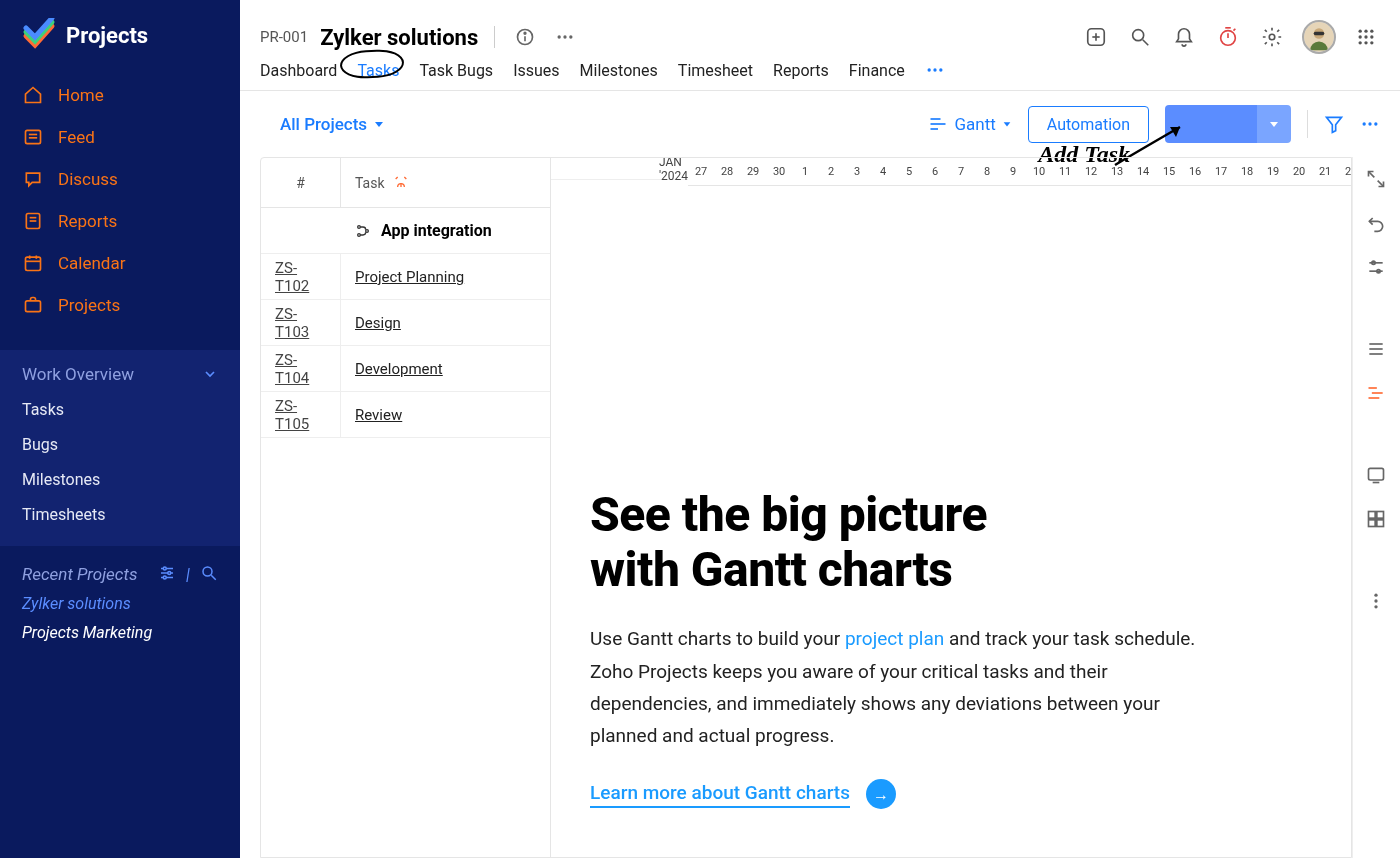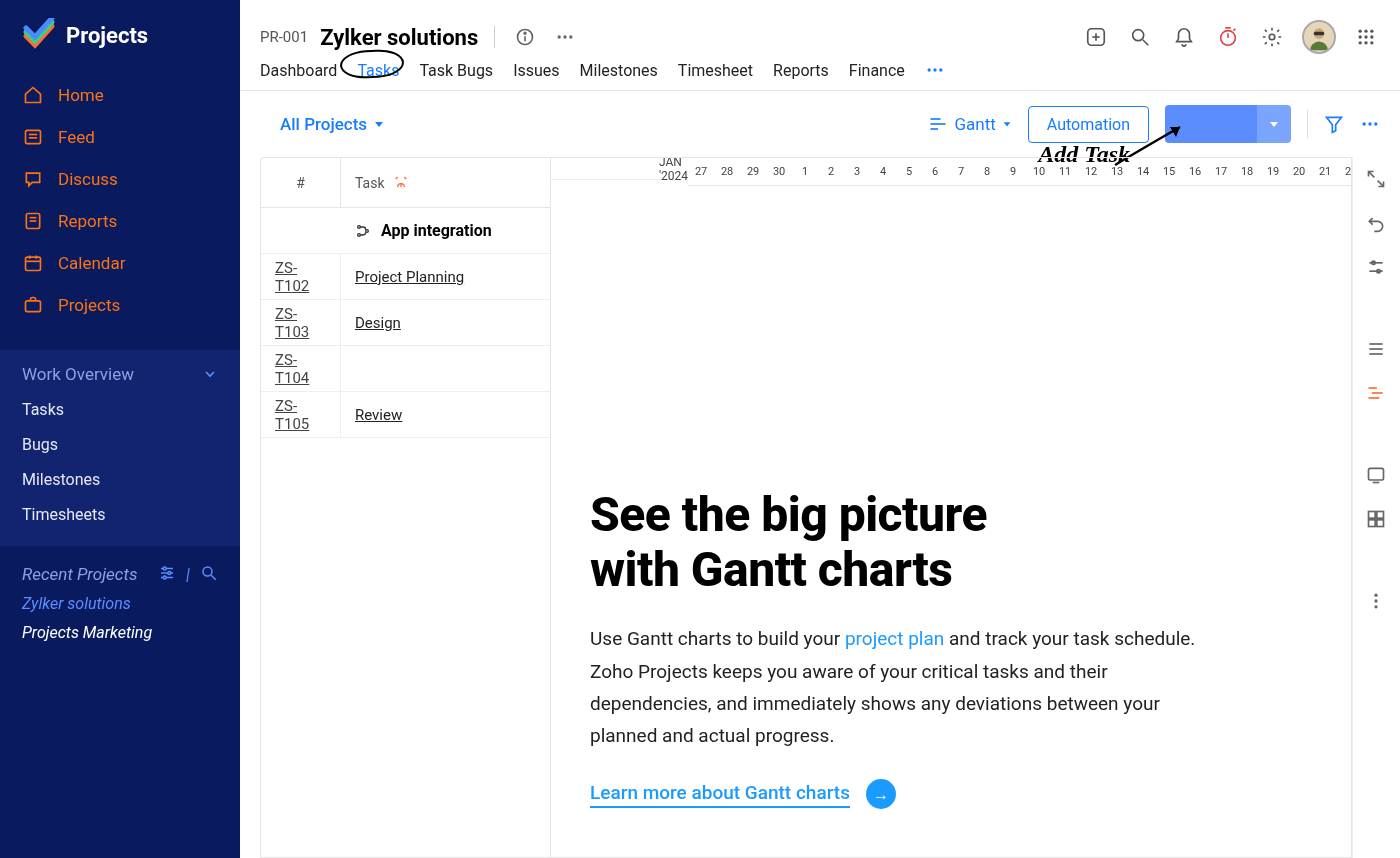--- a/index.html
+++ b/index.html
@@ -389,20 +389,21 @@
             <div class="lg-row">
               <div class="lg-cell num">ZS-T102</div>
               <div class="lg-cell task">Project Planning</div>
             </div>
             <div class="lg-row">
               <div class="lg-cell num">ZS-T103</div>
               <div class="lg-cell task">Design</div>
             </div>
             <div class="lg-row">
               <div class="lg-cell num">ZS-T104</div>
+              <div class="lg-cell task">Development</div>
             </div>
             <div class="lg-row">
               <div class="lg-cell num">ZS-T105</div>
               <div class="lg-cell task">Review</div>
             </div>
           </div>
       </div>
       <div class="timeline">
         <div class="tl-month">JAN '2024</div>
         <div class="tl-days" id="tl-days">

